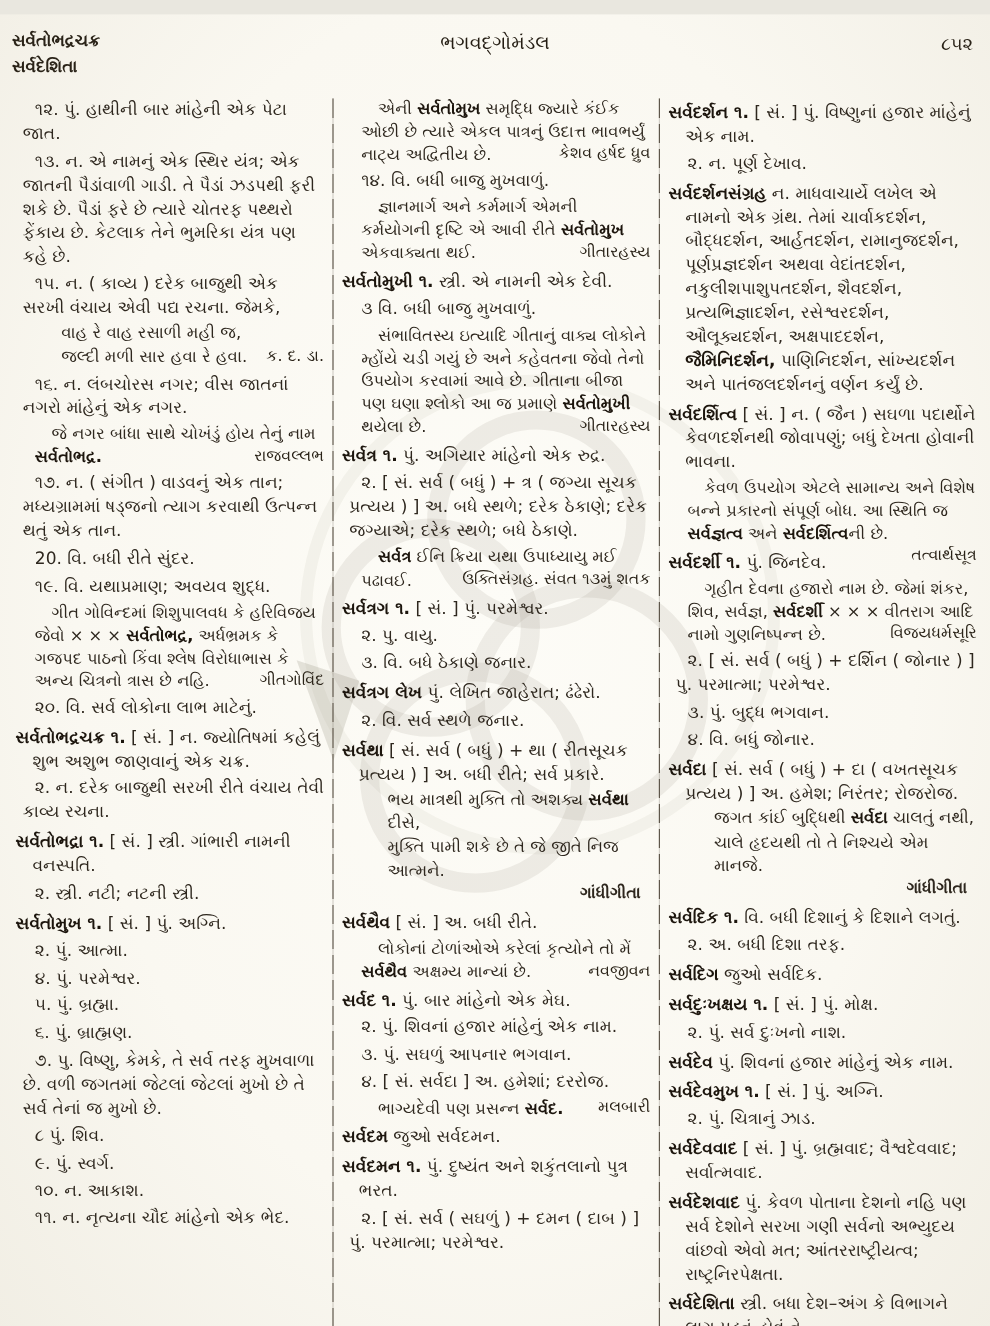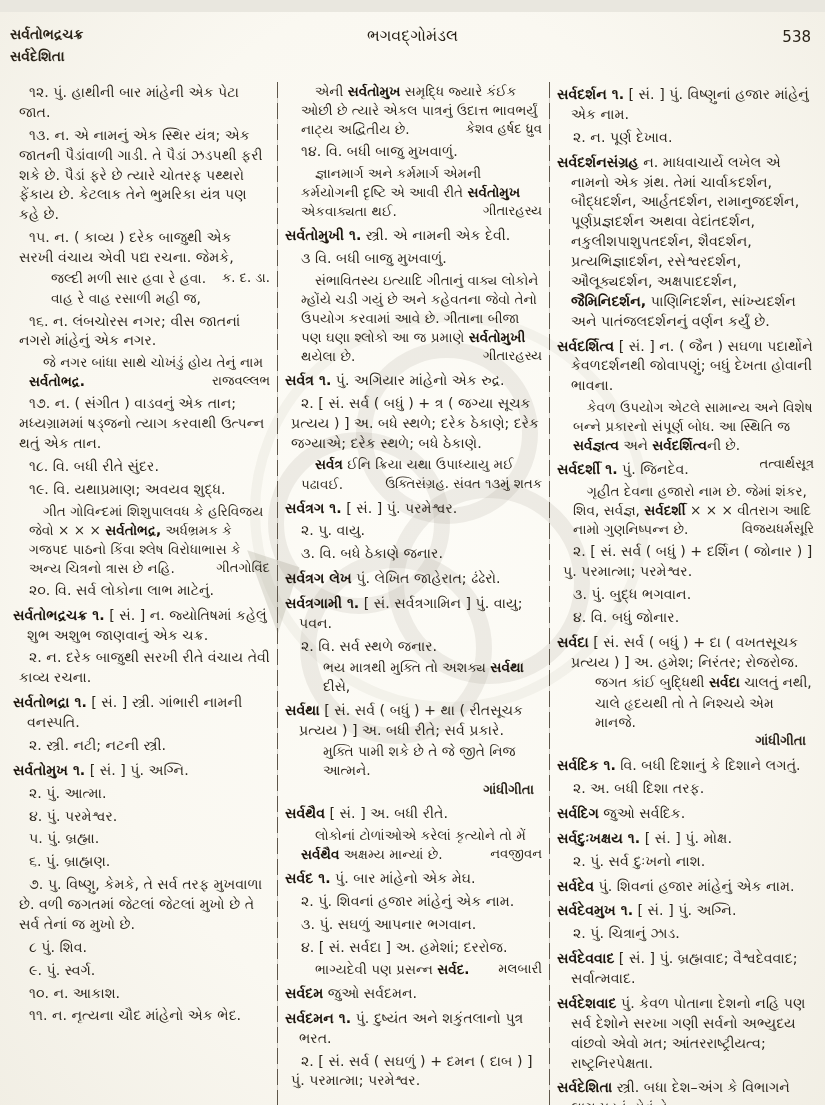--- a/index.html
+++ b/index.html
@@ -61,34 +61,34 @@
     <div class="wm-ring" style="left:250px;top:300px;width:380px;height:380px;border-width:10px;opacity:.6;"></div>
     <div class="wm-tri" style="left:235px;top:545px;"></div>
   </div>
 
   <header>
     <div class="guide">
       <div>સર્વતોભદ્રચક્ર</div>
       <div>સર્વદેશિતા</div>
     </div>
     <div class="title">ભગવદ્ગોમંડલ</div>
-    <div class="pageno">538</div>
+    <div class="pageno">૮૫૨</div>
   </header>
 
   <main class="cols">
     <div class="col">
         <p class="para sub">૧૨. પું. હાથીની બાર માંહેની એક પેટા જાત.</p>
         <p class="para sub">૧૩. ન. એ નામનું એક સ્થિર યંત્ર; એક જાતની પૈડાંવાળી ગાડી. તે પૈડાં ઝડપથી ફરી શકે છે. પૈડાં ફરે છે ત્યારે ચોતરફ પથ્થરો ફેંકાય છે. કેટલાક તેને ભુમરિકા યંત્ર પણ કહે છે.</p>
         <p class="para sub">૧૫. ન. ( કાવ્ય ) દરેક બાજુથી એક સરખી વંચાય એવી પદ્ય રચના. જેમકે,</p>
+        <p class="para verse">વાહ રે વાહ રસાળી મહી જ,</p>
         <p class="para verse">જલ્દી મળી સાર હવા રે હવા.<span class="cite">ક. દ. ડા.</span></p>
-        <p class="para verse">વાહ રે વાહ રસાળી મહી જ,</p>
         <p class="para sub">૧૬. ન. લંબચોરસ નગર; વીસ જાતનાં નગરો માંહેનું એક નગર.</p>
         <p class="para quote">જે નગર બાંધા સાથે ચોખંડું હોય તેનું નામ <b>સર્વતોભદ્ર.</b><span class="cite">રાજવલ્લભ</span></p>
         <p class="para sub">૧૭. ન. ( સંગીત ) વાડવનું એક તાન; મધ્યગ્રામમાં ષડ્જનો ત્યાગ કરવાથી ઉત્પન્ન થતું એક તાન.</p>
-        <p class="para sub">૧૮. વિ. બધી રીતે સુંદર.</p>
+        <p class="para sub">20. વિ. બધી રીતે સુંદર.</p>
         <p class="para sub">૧૯. વિ. યથાપ્રમાણ; અવયવ શુદ્ધ.</p>
         <p class="para quote">ગીત ગોવિન્દમાં શિશુપાલવધ કે હરિવિજય જેવો × × × <b>સર્વતોભદ્ર,</b> અર્ધભ્રમક કે ગજપદ પાઠનો કિંવા શ્લેષ વિરોધાભાસ કે અન્ય ચિત્રનો ત્રાસ છે નહિ.<span class="cite">ગીતગોવિંદ</span></p>
         <p class="para sub">૨૦. વિ. સર્વ લોકોના લાભ માટેનું.</p>
         <p class="para entry"><b>સર્વતોભદ્રચક્ર ૧.</b> [ સં. ] ન. જ્યોતિષમાં કહેલું શુભ અશુભ જાણવાનું એક ચક્ર.</p>
         <p class="para sub">૨. ન. દરેક બાજુથી સરખી રીતે વંચાય તેવી કાવ્ય રચના.</p>
         <p class="para entry"><b>સર્વતોભદ્રા ૧.</b> [ સં. ] સ્ત્રી. ગાંભારી નામની વનસ્પતિ.</p>
         <p class="para sub">૨. સ્ત્રી. નટી; નટની સ્ત્રી.</p>
         <p class="para entry"><b>સર્વતોમુખ ૧.</b> [ સં. ] પું. અગ્નિ.</p>
         <p class="para sub">૨. પું. આત્મા.</p>
         <p class="para sub">૪. પું. પરમેશ્વર.</p>
@@ -108,24 +108,23 @@
         <p class="para entry"><b>સર્વતોમુખી ૧.</b> સ્ત્રી. એ નામની એક દેવી.</p>
         <p class="para sub">૩ વિ. બધી બાજુ મુખવાળું.</p>
         <p class="para quote">સંભાવિતસ્ય ઇત્યાદિ ગીતાનું વાક્ય લોકોને મ્હોંયે ચડી ગયું છે અને કહેવતના જેવો તેનો ઉપયોગ કરવામાં આવે છે. ગીતાના બીજા પણ ઘણા શ્લોકો આ જ પ્રમાણે <b>સર્વતોમુખી</b> થયેલા છે.<span class="cite">ગીતારહસ્ય</span></p>
         <p class="para entry"><b>સર્વત્ર ૧.</b> પું. અગિયાર માંહેનો એક રુદ્ર.</p>
         <p class="para sub">૨. [ સં. સર્વ ( બધું ) + ત્ર ( જગ્યા સૂચક પ્રત્યય ) ] અ. બધે સ્થળે; દરેક ઠેકાણે; દરેક જગ્યાએ; દરેક સ્થળે; બધે ઠેકાણે.</p>
         <p class="para quote"><b>સર્વત્ર</b> ઈનિ ક્રિયા યથા ઉપાધ્યાયુ મઈ પઢાવઈ.<span class="cite">ઉક્તિસંગ્રહ. સંવત ૧૩મું શતક</span></p>
         <p class="para entry"><b>સર્વત્રગ ૧.</b> [ સં. ] પું. પરમેશ્વર.</p>
         <p class="para sub">૨. પુ. વાયુ.</p>
         <p class="para sub">૩. વિ. બધે ઠેકાણે જનાર.</p>
         <p class="para entry"><b>સર્વત્રગ લેખ</b> પું. લેખિત જાહેરાત; ઢંઢેરો.</p>
-        <p class="para entry"><b>સર્વત્રગામી ૧.</b> [ સં. સર્વત્રગામિન ] પું. વાયુ; પવન.</p>
         <p class="para sub">૨. વિ. સર્વ સ્થળે જનાર.</p>
+        <p class="para entry"><b>સર્વથા</b> [ સં. સર્વ ( બધું ) + થા ( રીતસૂચક પ્રત્યય ) ] અ. બધી રીતે; સર્વ પ્રકારે.</p>
         <p class="para verse">ભય માત્રથી મુક્તિ તો અશક્ય <b>સર્વથા</b> દીસે,</p>
-        <p class="para entry"><b>સર્વથા</b> [ સં. સર્વ ( બધું ) + થા ( રીતસૂચક પ્રત્યય ) ] અ. બધી રીતે; સર્વ પ્રકારે.</p>
         <p class="para verse">મુક્તિ પામી શકે છે તે જે જીતે નિજ આત્મને.</p>
         <p class="para citeline">ગાંધીગીતા</p>
         <p class="para entry"><b>સર્વથૈવ</b> [ સં. ] અ. બધી રીતે.</p>
         <p class="para quote">લોકોનાં ટોળાંઓએ કરેલાં કૃત્યોને તો મેં <b>સર્વથૈવ</b> અક્ષમ્ય માન્યાં છે.<span class="cite">નવજીવન</span></p>
         <p class="para entry"><b>સર્વદ ૧.</b> પું. બાર માંહેનો એક મેઘ.</p>
         <p class="para sub">૨. પું. શિવનાં હજાર માંહેનું એક નામ.</p>
         <p class="para sub">૩. પું. સઘળું આપનાર ભગવાન.</p>
         <p class="para sub">૪. [ સં. સર્વદા ] અ. હમેશાં; દરરોજ.</p>
         <p class="para quote">ભાગ્યદેવી પણ પ્રસન્ન <b>સર્વદ.</b><span class="cite">મલબારી</span></p>
         <p class="para entry"><b>સર્વદમ</b> જુઓ સર્વદમન.</p>

